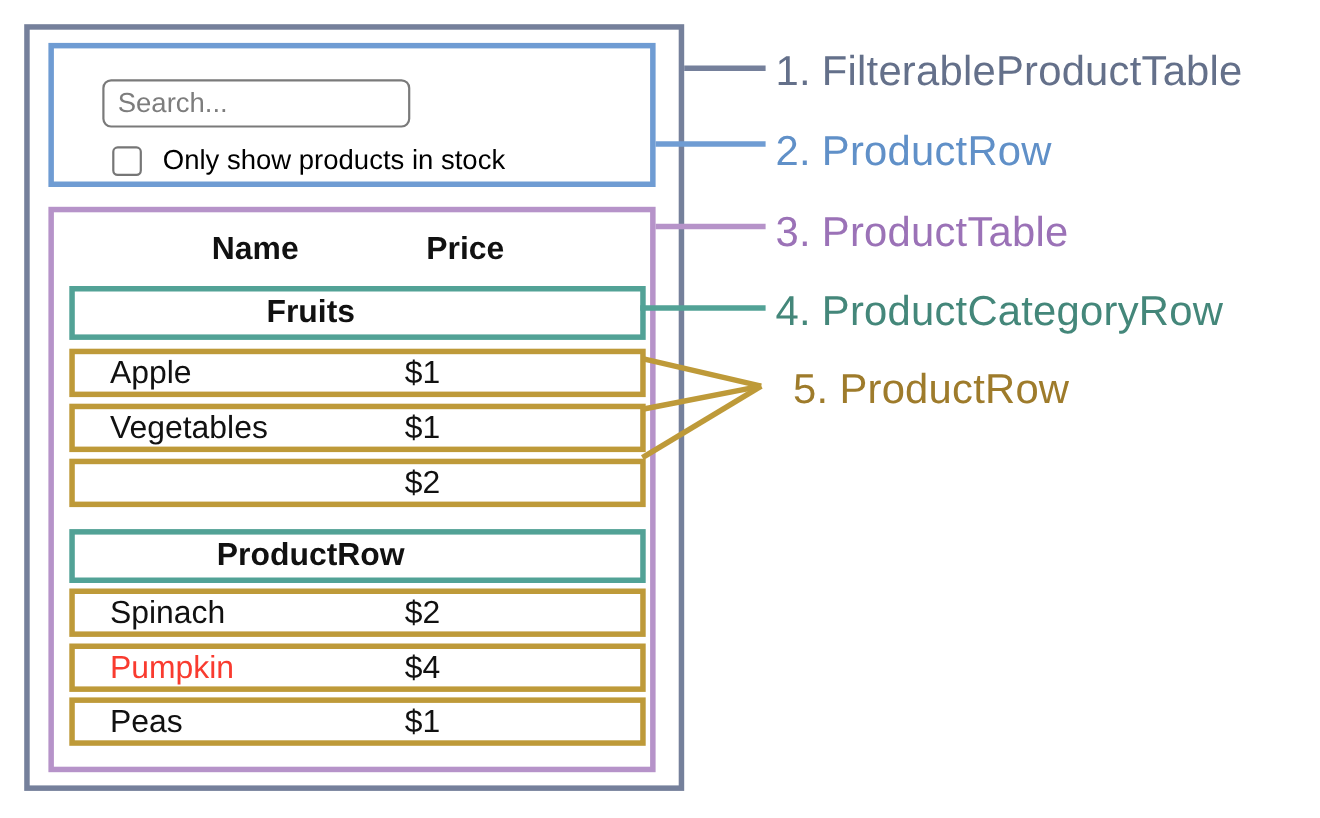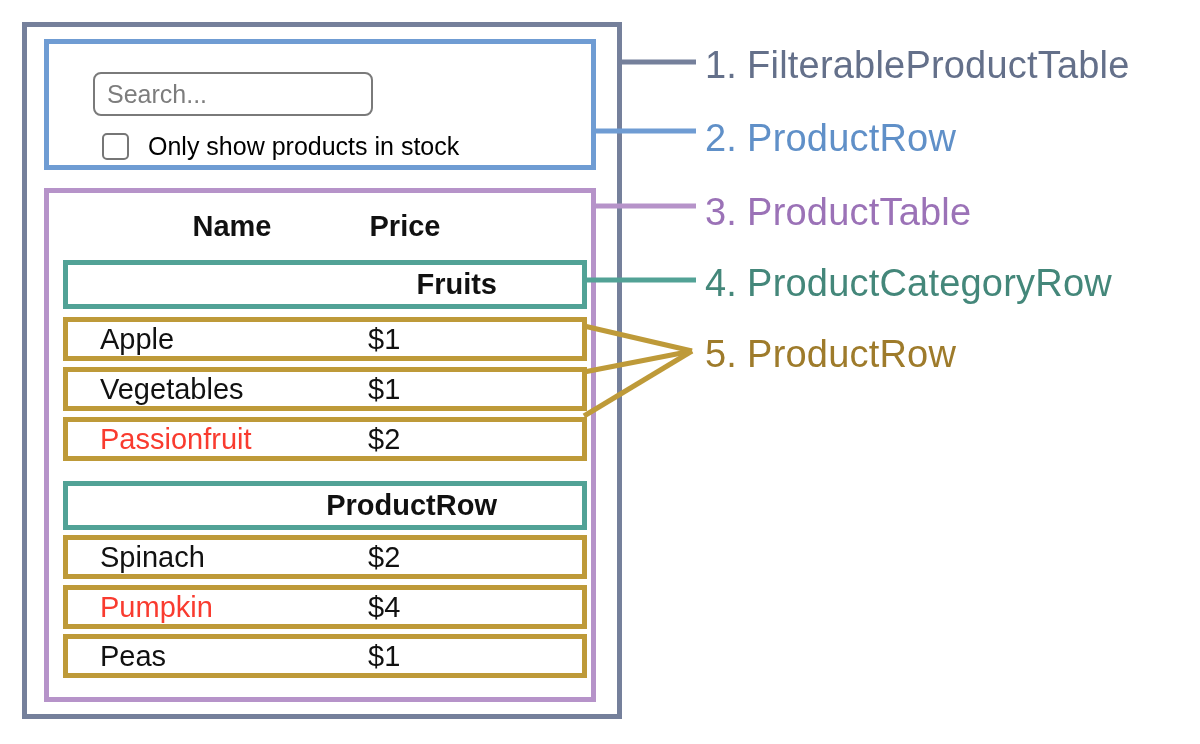--- a/index.html
+++ b/index.html
@@ -32,74 +32,73 @@
     border:2px solid #767676;border-radius:5px;background:#fff;margin:0;flex:0 0 auto;
   }
   .checkbox-label{font-size:25px;color:#000;margin-left:19px;white-space:nowrap;}
 
   .hdr{
     position:absolute;top:10px;transform:translateX(-50%);font-weight:bold;font-size:29px;
     line-height:46px;white-space:nowrap;
   }
   .row{position:absolute;left:14px;width:524px;box-sizing:border-box;background:#fff;text-align:right;}
   .cat{
-    border:5px solid var(--c-teal);height:49px;line-height:39px;
+    border:5px solid var(--c-teal);height:49px;line-height:39px;text-align:center;
     padding-right:85px;font-weight:bold;font-size:29px;
   }
   .prod{border:5px solid var(--c-gold);height:44px;font-size:29px;}
   .prod .name{position:absolute;left:32px;top:0;line-height:34px;white-space:nowrap;}
   .prod .price{position:absolute;left:300px;top:0;line-height:34px;white-space:nowrap;}
   .oos{color:var(--c-red);}
 
   #connectors{position:absolute;left:0;top:0;pointer-events:none;}
   .ln-gray{stroke:var(--c-gray);}
   .ln-blue{stroke:var(--c-blue);}
   .ln-purple{stroke:var(--c-purple);}
   .ln-teal{stroke:var(--c-teal);}
   .ln-gold{stroke:var(--c-gold);}
 
   .legend{position:absolute;left:705px;font-size:38px;line-height:52px;white-space:nowrap;letter-spacing:0.2px;}
   .legend .lg-name{margin-left:10px;}
   .lg1{top:39px;color:var(--l-gray);}
   .lg2{top:112px;color:var(--l-blue);}
   .lg3{top:186px;color:var(--l-purple);}
   .lg4{top:257px;color:var(--l-teal);}
-  .lg5{top:328px;color:var(--l-gold);}
+  .lg5{top:328px;color:var(--l-gold);margin-left:16px;}
 </style>
 </head>
 <body>
 
 <div id="canvas">
 
   <div class="box outer"></div>
 
   <div class="box searchbar">
     <input type="text" class="search-input" placeholder="Search..." style="">
     <div class="checkbox-row">
       <input type="checkbox" class="stock-checkbox" style="">
       <span class="checkbox-label">Only show products in stock</span>
     </div>
   </div>
 
   <div class="box producttable">
     <span class="hdr" style="left:183px">Name</span>
-    <span class="hdr" style="left:356px">Price</span>
+    <span class="hdr" style="left:374px">Price</span>
 
     <div class="row cat" style="top:67px">Fruits</div>
 
     <div class="row prod" style="top:124px">
       <span class="name">Apple</span>
       <span class="price">$1</span>
     </div>
     <div class="row prod" style="top:174px">
       <span class="name">Vegetables</span>
       <span class="price">$1</span>
     </div>
     <div class="row prod" style="top:224px">
-      <span class="name oos">Passionfruit</span>
       <span class="price">$2</span>
     </div>
 
     <div class="row cat" style="top:288px">ProductRow</div>
 
     <div class="row prod" style="top:342px">
       <span class="name">Spinach</span>
       <span class="price">$2</span>
     </div>
     <div class="row prod" style="top:392px">

